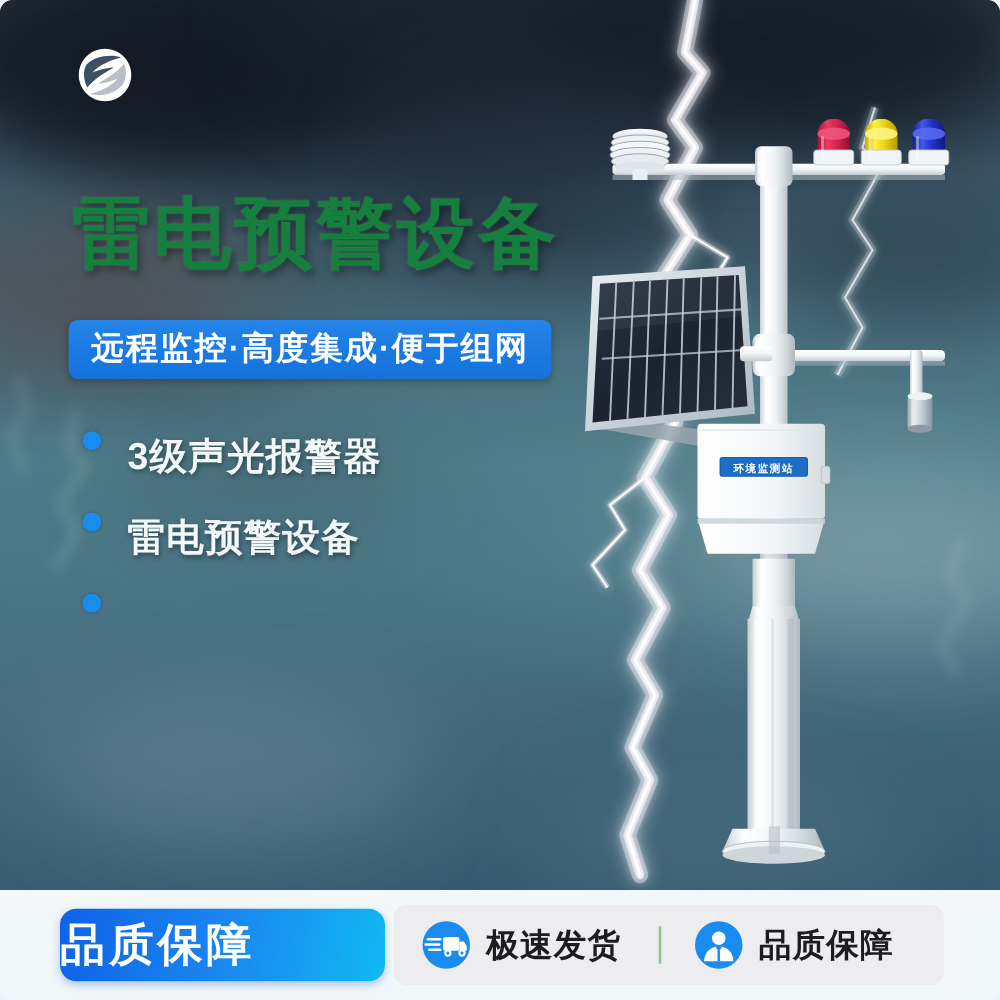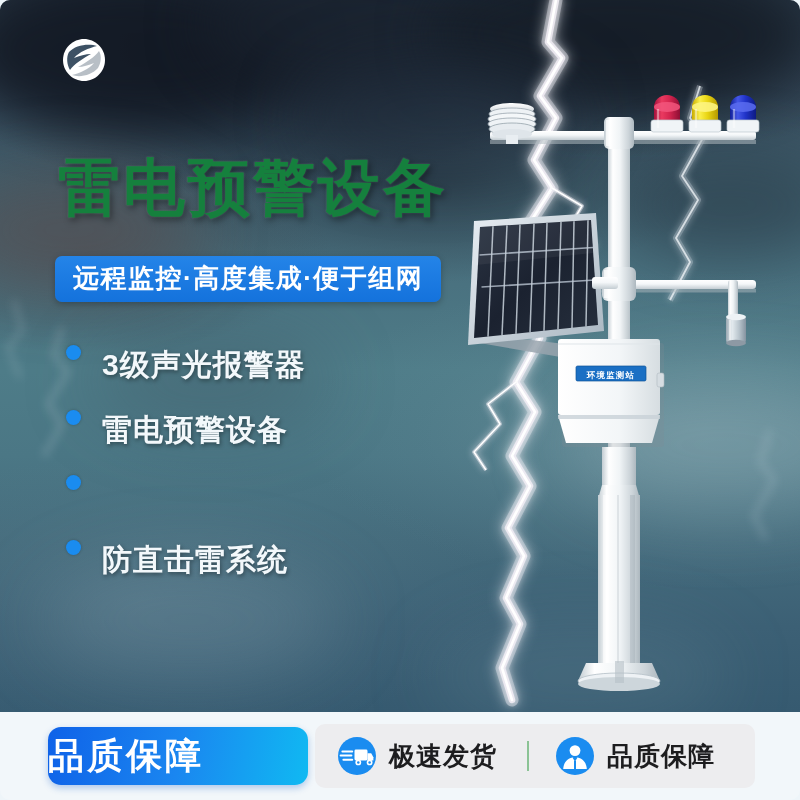--- a/index.html
+++ b/index.html
@@ -242,24 +242,20 @@
       <div class="dot"></div>
       <div class="feat-label">3级声光报警器</div>
     </div>
     <div class="feat">
       <div class="dot"></div>
       <div class="feat-label">雷电预警设备</div>
     </div>
     <div class="feat">
       <div class="dot"></div>
     </div>
-    <div class="feat">
-      <div class="dot"></div>
-      <div class="feat-label">防直击雷系统</div>
-    </div>
   </div>
 
   <div class="device">
     <svg width="330" height="600" viewBox="0 0 330 600">
       <defs>
         <linearGradient id="poleG" x1="0" y1="0" x2="1" y2="0">
           <stop offset="0%" stop-color="#c9d2d8"></stop>
           <stop offset="22%" stop-color="#ffffff"></stop>
           <stop offset="55%" stop-color="#f2f5f7"></stop>
           <stop offset="80%" stop-color="#d3dade"></stop>

